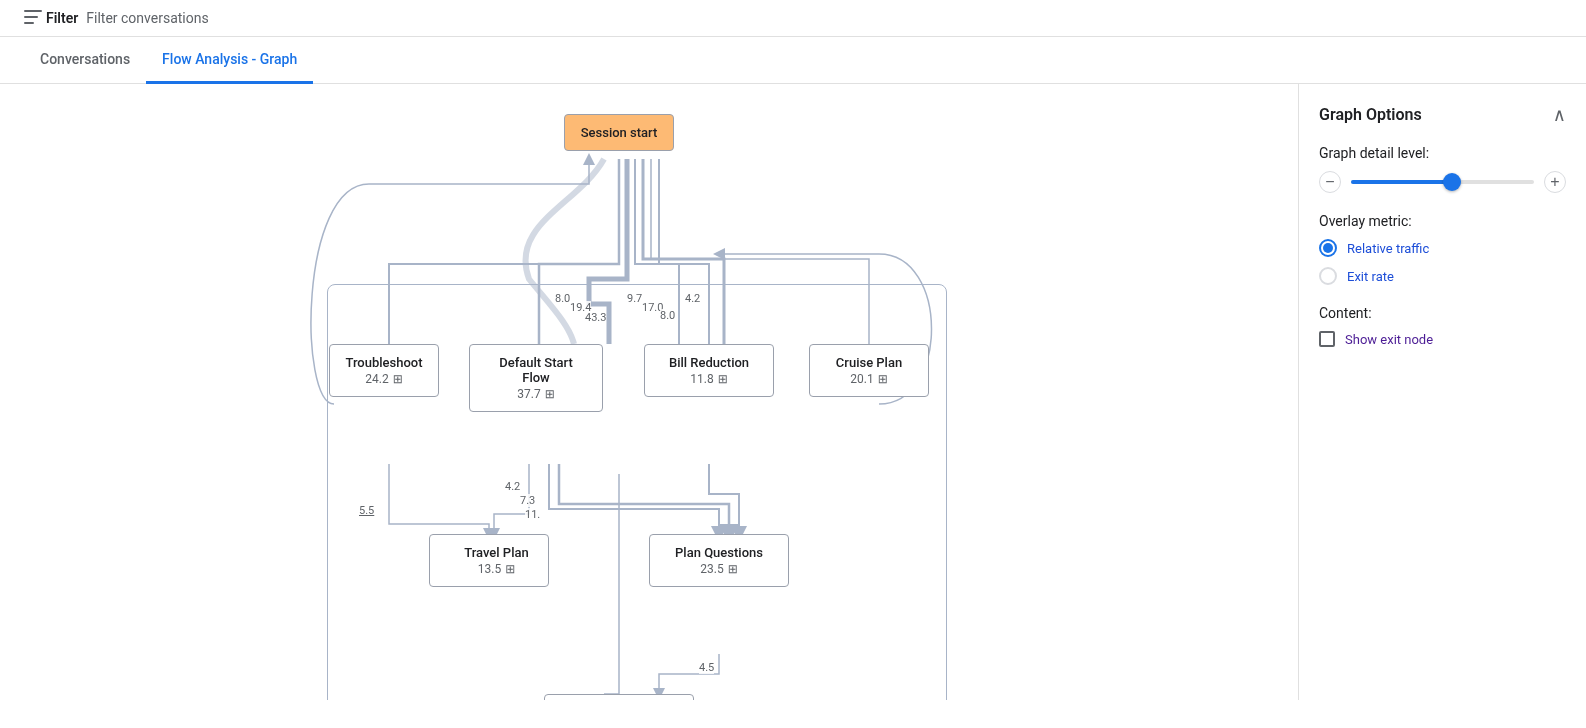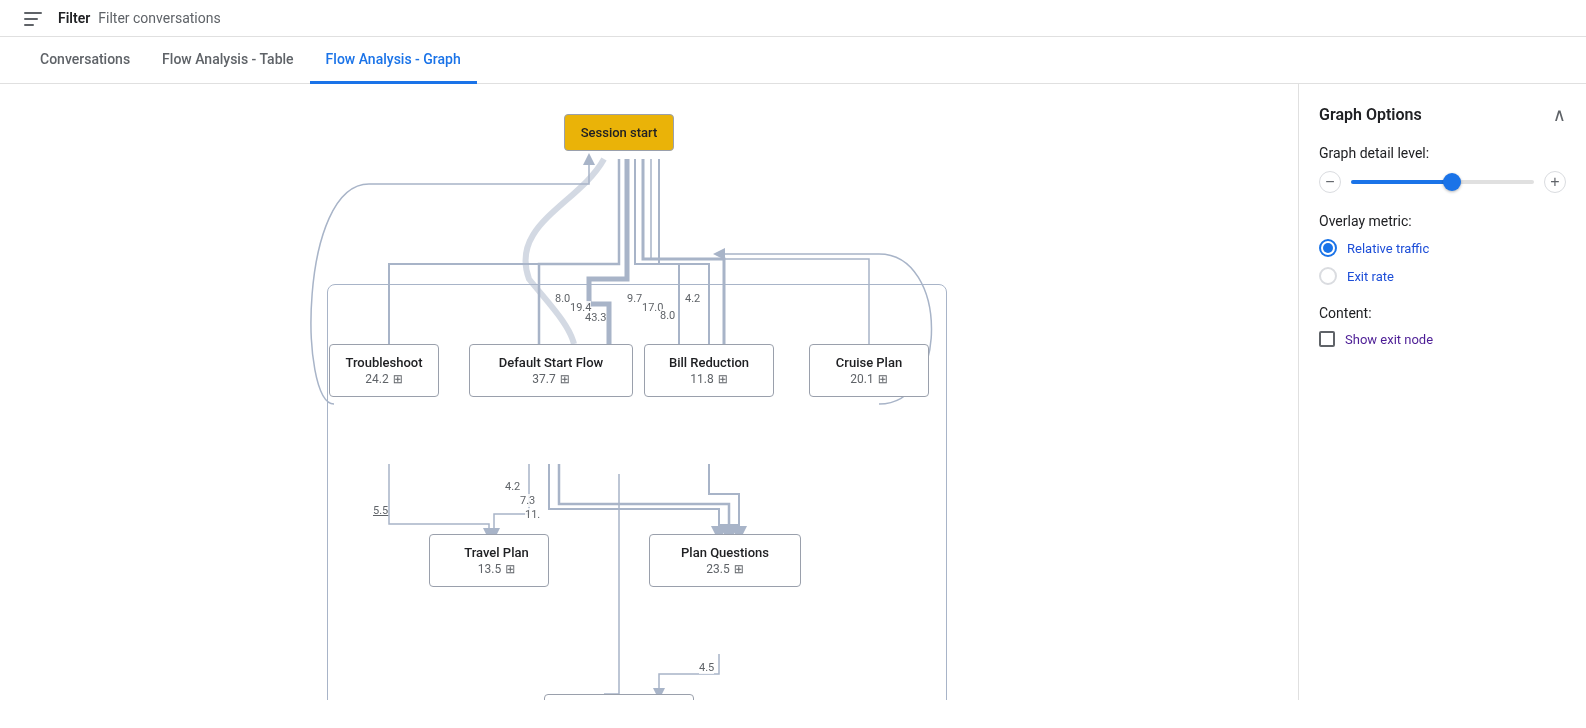--- a/index.html
+++ b/index.html
@@ -66,31 +66,31 @@
       min-width: 110px;
       text-align: center;
       font-size: 13px;
     }
     .node .node-label { font-weight: 500; font-size: 13px; color: #202124; }
     .node .node-value { font-size: 12px; color: #5f6368; margin-top: 2px; display: flex; align-items: center; justify-content: center; gap: 4px; }
     .node .node-icon { color: #5f6368; font-size: 12px; }
 
     .node-session-start {
       left: 255px; top: 10px;
-      background: #eab308;
+      background: #fdba74;
       border: 1.5px solid #9aa0ac;
     }
 
     .node-troubleshoot { left: 20px; top: 240px; width: 96px; }
-    .node-default-start { left: 160px; top: 240px; width: 164px; }
+    .node-default-start { left: 160px; top: 240px; width: 134px; }
     .node-bill-reduction { left: 335px; top: 240px; width: 130px; }
     .node-cruise-plan { left: 500px; top: 240px; width: 120px; }
 
     .node-travel-plan { left: 120px; top: 430px; width: 120px; padding-left: 29px; }
-    .node-plan-questions { left: 340px; top: 430px; width: 152px; }
+    .node-plan-questions { left: 340px; top: 430px; width: 140px; }
 
     .node-speak-agent { left: 235px; top: 590px; width: 150px; }
 
     
     .outer-box {
       position: absolute;
       left: 18px; top: 180px;
       width: 620px;
       height: 430px;
       border: 1.5px solid #a8b4c8;
@@ -196,34 +196,33 @@
       position: absolute;
       font-size: 11px;
       color: #5f6368;
       background: rgba(255,255,255,0.85);
     }
   </style>
 </head>
 <body>
 
 <div class="top-bar">
-  <span style="display:flex;align-items:flex-end;gap:16px;">
+  <span style="display:flex;align-items:flex-start;gap:4px;">
     <svg width="18" height="14" viewBox="0 0 18 14" fill="none">
       <rect y="0" width="18" height="2" rx="1" fill="#5f6368"></rect>
       <rect y="6" width="14" height="2" rx="1" fill="#5f6368"></rect>
       <rect y="12" width="10" height="2" rx="1" fill="#5f6368"></rect>
     </svg>
     <span style="font-weight:600;">Filter</span>
   </span>
   <span style="color:#5f6368;">Filter conversations</span>
 </div>
 
 <div class="tabs">
   <div class="tab">Conversations</div>
-  <div class="tab">Flow Analysis - Table</div>
   <div class="tab active">Flow Analysis - Graph</div>
 </div>
 
 <div class="main">
 
   <div class="graph-area">
     <div class="graph-container">
 
       <div class="outer-box"></div>
 
@@ -276,21 +275,21 @@
       </svg>
 
       <div class="edge-label" style="left:246px;top:188px;">8.0</div>
       <div class="edge-label" style="left:261px;top:197px;">19.4</div>
       <div class="edge-label" style="left:276px;top:207px;">43.3</div>
       <div class="edge-label" style="left:318px;top:188px;">9.7</div>
       <div class="edge-label" style="left:333px;top:197px;">17.0</div>
       <div class="edge-label" style="left:376px;top:188px;">4.2</div>
       <div class="edge-label" style="left:351px;top:205px;">8.0</div>
 
-      <div class="edge-label" style="left:64px;top:400px;text-decoration:underline;">5.5</div>
+      <div class="edge-label" style="left:50px;top:400px;text-decoration:underline;">5.5</div>
       <div class="edge-label" style="left:196px;top:376px;">4.2</div>
       <div class="edge-label" style="left:211px;top:390px;">7.3</div>
       <div class="edge-label" style="left:216px;top:404px;">11.</div>
       <div class="edge-label" style="left:390px;top:557px;">4.5</div>
 
       <div class="node node-session-start">
         <div class="node-label">Session start</div>
       </div>
 
       <div class="node node-troubleshoot">

